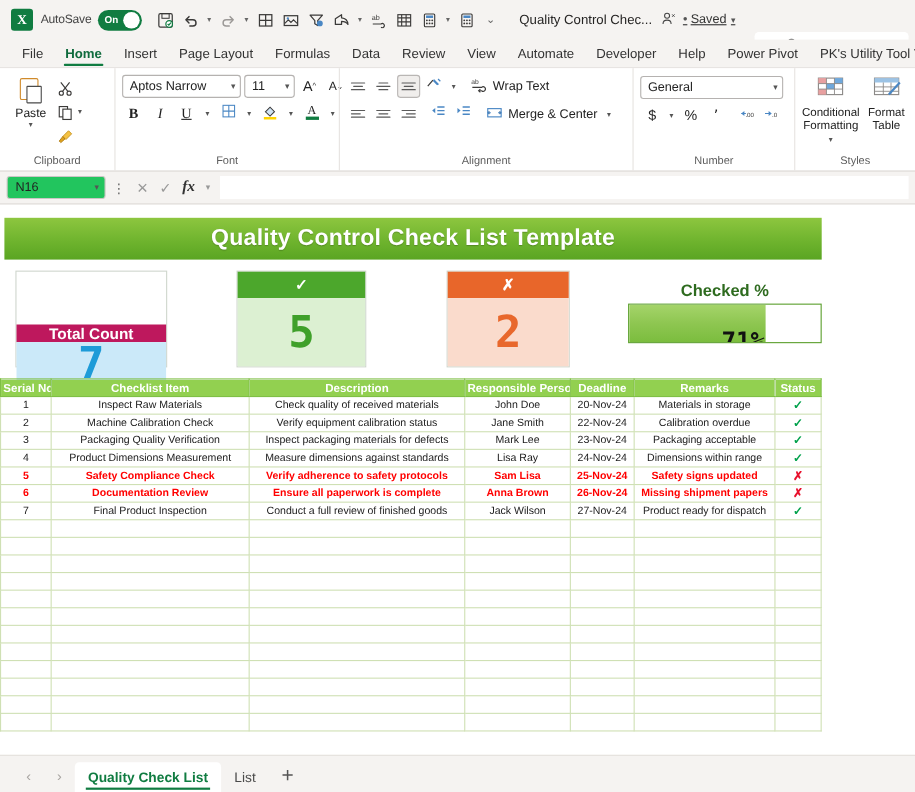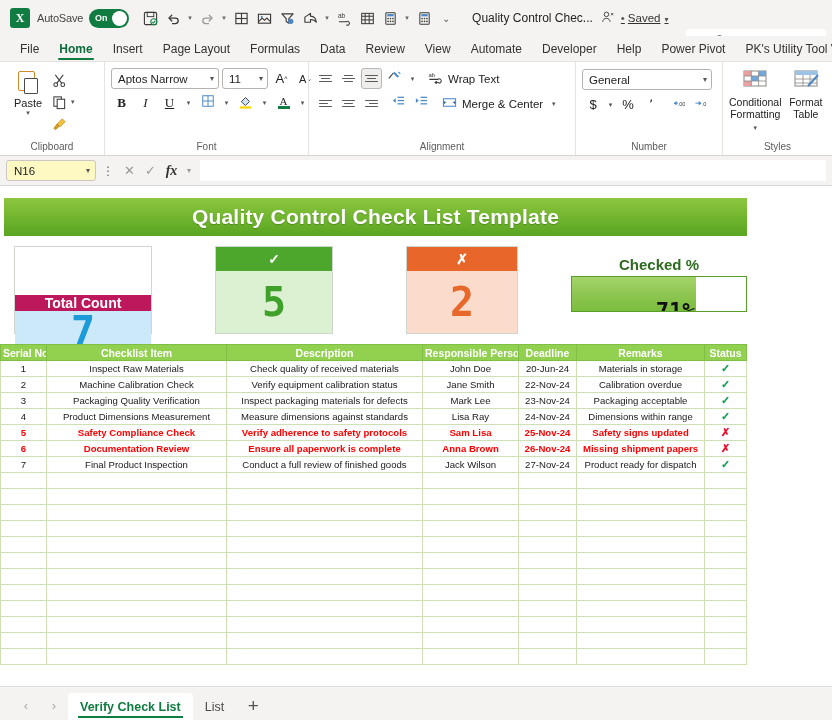--- a/index.html
+++ b/index.html
@@ -136,21 +136,21 @@
   .style-ico { width: 28px; height: 24px; }
   .style-lbl { font-size:10.5px; color:#222; text-align:center; line-height:12px; margin-top:2px; }
 
   
   .formula-bar {
     height: 30px; flex: 0 0 30px; background:#f5f3f1;
     display:flex; align-items:center; padding: 0 6px; gap: 0;
     border-bottom: 1px solid #d8d4d0;
   }
   .namebox {
-    width: 90px; height: 21px; background:#fef9c3; border:1px solid #cac7c4; border-radius:3px;
+    width: 90px; height: 21px; background:#22c55e; border:1px solid #cac7c4; border-radius:3px;
     display:flex; align-items:center; justify-content:space-between; padding: 0 5px 0 7px;
     font-size: 11.5px; color:#222;
   }
   .fb-sep { font-size: 12px; color:#666; padding: 0 6px; letter-spacing:-1px; }
   .fb-ico { width: 21px; height:21px; display:flex; align-items:center; justify-content:center; font-size:13px; color:#999; }
   .fb-fx { font-family:"Liberation Serif", serif; font-style:italic; font-size:14px; color:#333; font-weight:600; }
   .fb-input {
     flex:1 1 auto; height: 21px; background:#fff; border:none; margin-left: 4px;
     font-size: 12px; color:#222; display:flex; align-items:center; padding-left:6px;
   }
@@ -734,21 +734,21 @@
             <th>Remarks</th>
             <th>Status</th>
           </tr>
         </thead>
         <tbody id="tbody">
             <tr>
               <td>1</td>
               <td>Inspect Raw Materials</td>
               <td>Check quality of received materials</td>
               <td>John Doe</td>
-              <td>20-Jun-24</td>
+              <td>20-Nov-24</td>
               <td>Materials in storage</td>
               <td class="st ok">✓</td>
             </tr>
             <tr>
               <td>2</td>
               <td>Machine Calibration Check</td>
               <td>Verify equipment calibration status</td>
               <td>Jane Smith</td>
               <td>22-Nov-24</td>
               <td>Calibration overdue</td>
@@ -908,18 +908,18 @@
               <td>&nbsp;</td>
             </tr>
           </tbody>
       </table>
     </div>
   </div>
 
   <div class="sheetbar">
     <div class="nav-arrow">‹</div>
     <div class="nav-arrow">›</div>
-    <div class="stab active">Verify Check List</div>
+    <div class="stab active">Quality Check List</div>
     <div class="stab">List</div>
     <div class="addsheet">+</div>
   </div>
 
 </div>
 
 </body></html>

